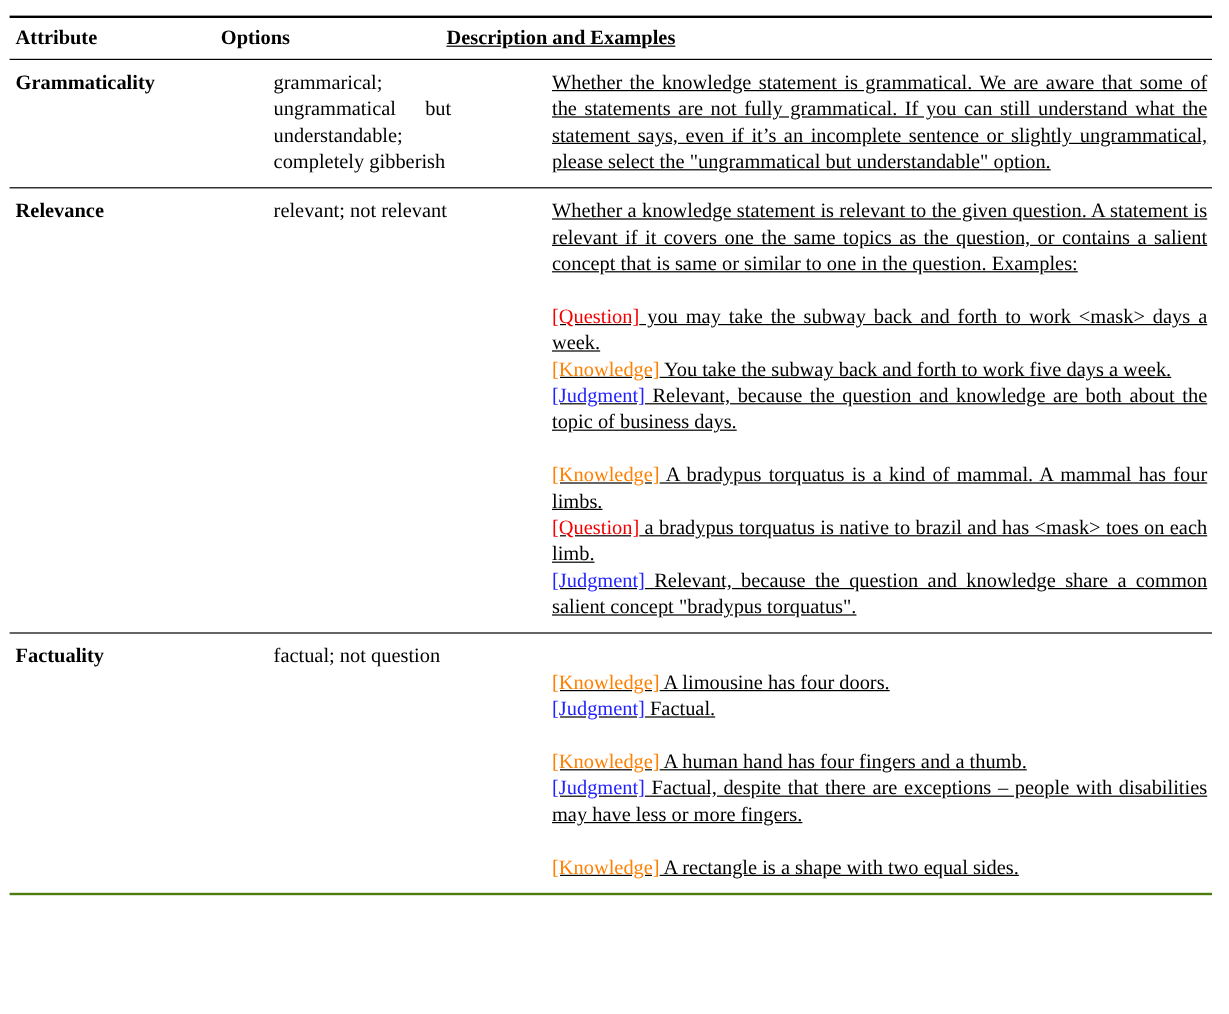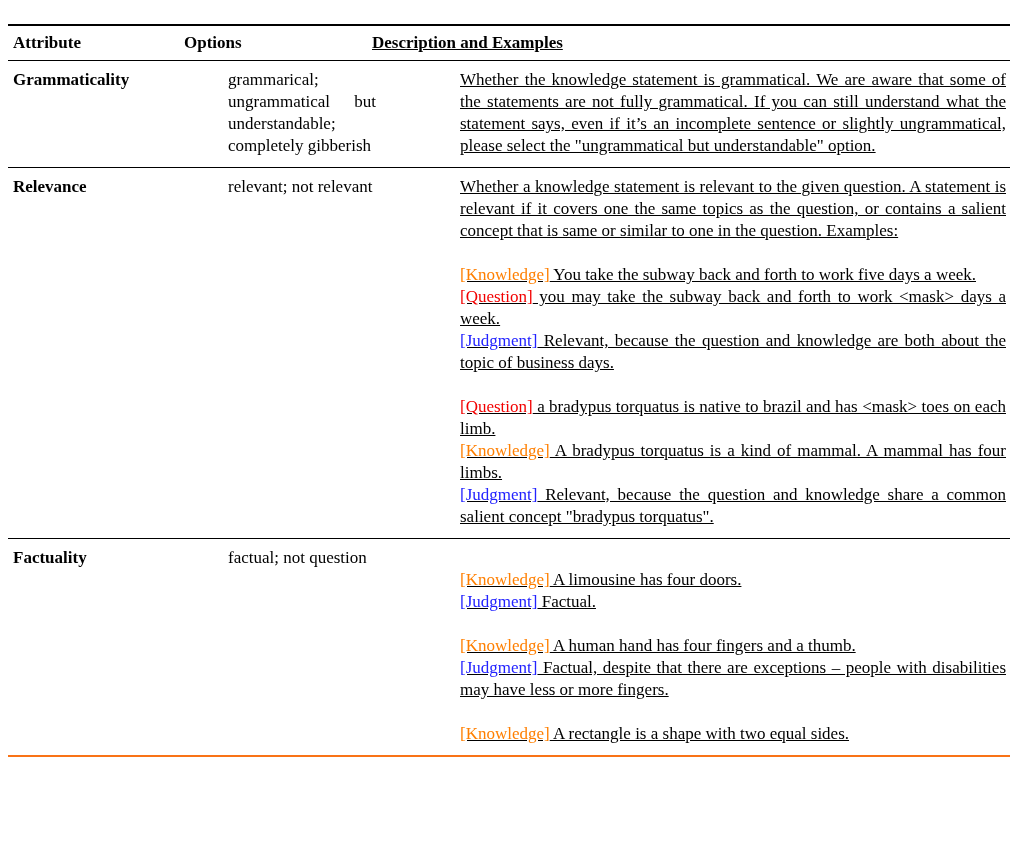--- a/index.html
+++ b/index.html
@@ -8,24 +8,24 @@
     background: #ffffff;
     width: 1024px;
     height: 845px;
     font-family: "Liberation Serif", serif;
     color: #000000;
     overflow: hidden;
   }
   .table-wrap {
     position: absolute;
     left: 8px;
-    top: 24px;
+    top: 13px;
     width: 1002px;
     border-top: 2.5px solid #000;
-    border-bottom: 2px solid #f97316;
+    border-bottom: 2px solid #4d7c0f;
   }
   .header-row {
     display: grid;
     grid-template-columns: 171px 188px 1fr;
     padding: 6px 4px 6px 5px;
     font-size: 17px;
     line-height: 22px;
     font-weight: bold;
     border-bottom: 1.5px solid #000;
   }
@@ -62,26 +62,26 @@
           <div class="desc-block">Whether the knowledge statement is grammatical. We are aware that some of the statements are not fully grammatical. If you can still understand what the statement says, even if it’s an incomplete sentence or slightly ungrammatical, please select the "ungrammatical but understandable" option.</div>
         </div>
   </div>
 
   <div class="row">
     <div class="cell-attr">Relevance</div>
     <div class="cell-opts">relevant; not relevant</div>
     <div class="cell-desc">
           <div class="desc-block">Whether a knowledge statement is relevant to the given question. A statement is relevant if it covers one the same topics as the question, or contains a salient concept that is same or similar to one in the question. Examples:</div>
           <div class="gap"></div>
+          <div class="desc-block"><span class="tag" style="color: rgb(242, 0, 0);">[Question]</span> you may take the subway back and forth to work &lt;mask&gt; days a week.</div>
           <div class="desc-block"><span class="tag" style="color: rgb(255, 127, 0);">[Knowledge]</span> You take the subway back and forth to work five days a week.</div>
-          <div class="desc-block"><span class="tag" style="color: rgb(242, 0, 0);">[Question]</span> you may take the subway back and forth to work &lt;mask&gt; days a week.</div>
           <div class="desc-block"><span class="tag" style="color: rgb(34, 34, 255);">[Judgment]</span> Relevant, because the question and knowledge are both about the topic of business days.</div>
           <div class="gap"></div>
+          <div class="desc-block"><span class="tag" style="color: rgb(255, 127, 0);">[Knowledge]</span> A bradypus torquatus is a kind of mammal. A mammal has four limbs.</div>
           <div class="desc-block"><span class="tag" style="color: rgb(242, 0, 0);">[Question]</span> a bradypus torquatus is native to brazil and has &lt;mask&gt; toes on each limb.</div>
-          <div class="desc-block"><span class="tag" style="color: rgb(255, 127, 0);">[Knowledge]</span> A bradypus torquatus is a kind of mammal. A mammal has four limbs.</div>
           <div class="desc-block"><span class="tag" style="color: rgb(34, 34, 255);">[Judgment]</span> Relevant, because the question and knowledge share a common salient concept "bradypus torquatus".</div>
         </div>
   </div>
 
   <div class="row">
     <div class="cell-attr">Factuality</div>
     <div class="cell-opts">factual; not question</div>
     <div class="cell-desc">
           <div class="gap"></div>
           <div class="desc-block"><span class="tag" style="color: rgb(255, 127, 0);">[Knowledge]</span> A limousine has four doors.</div>

